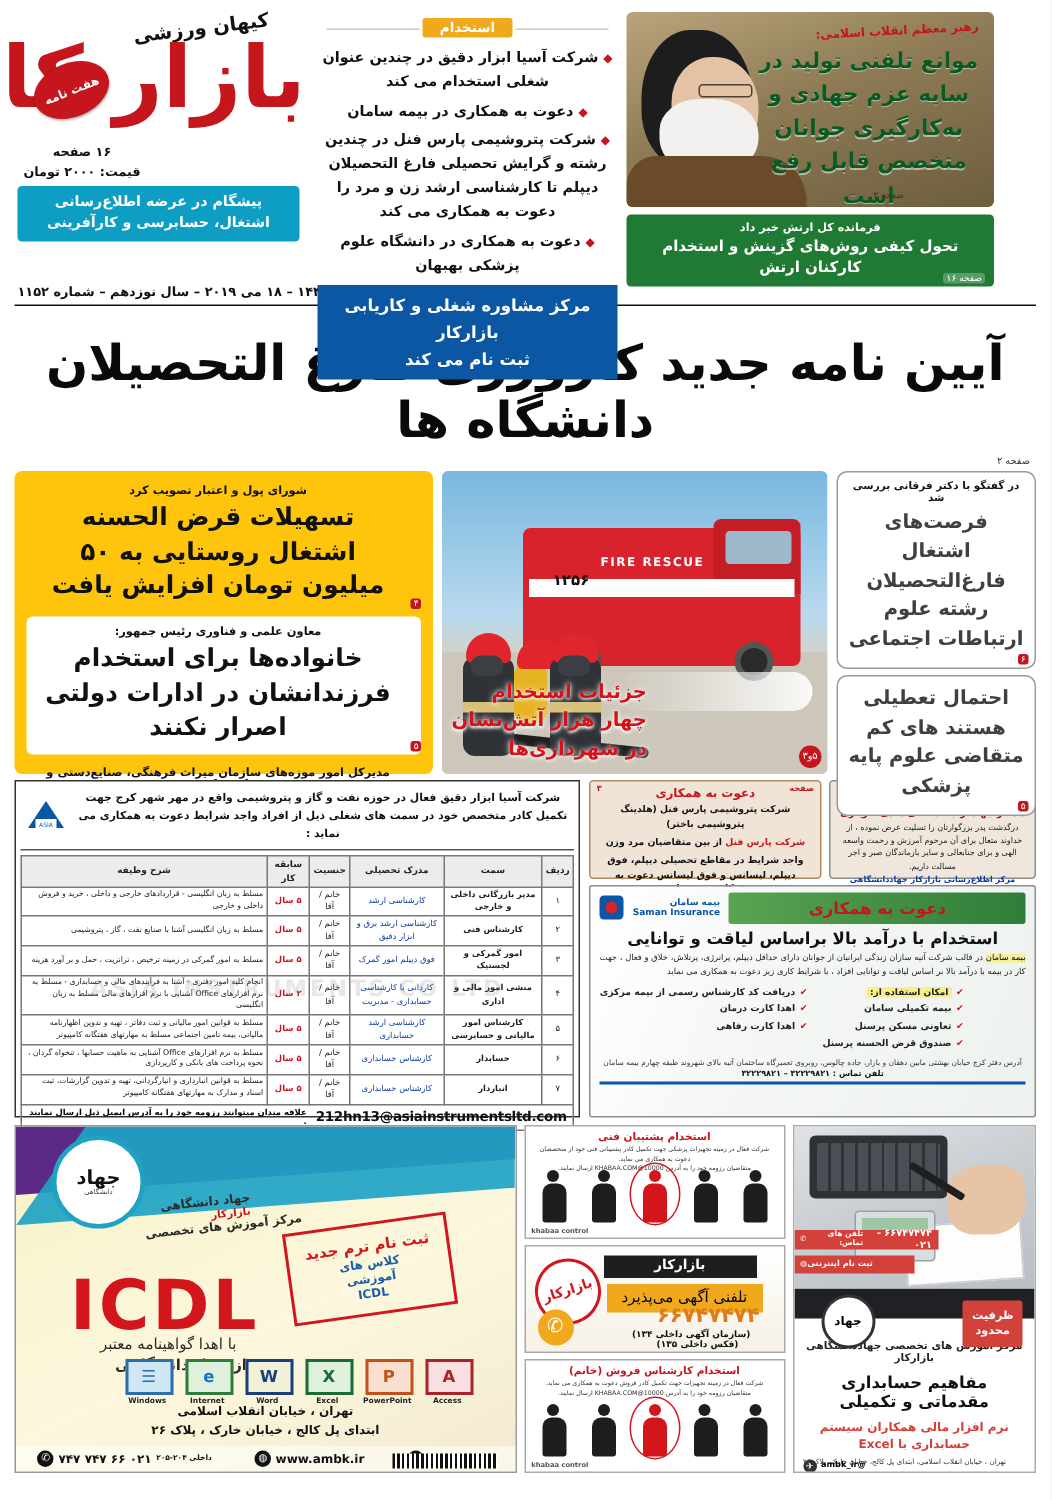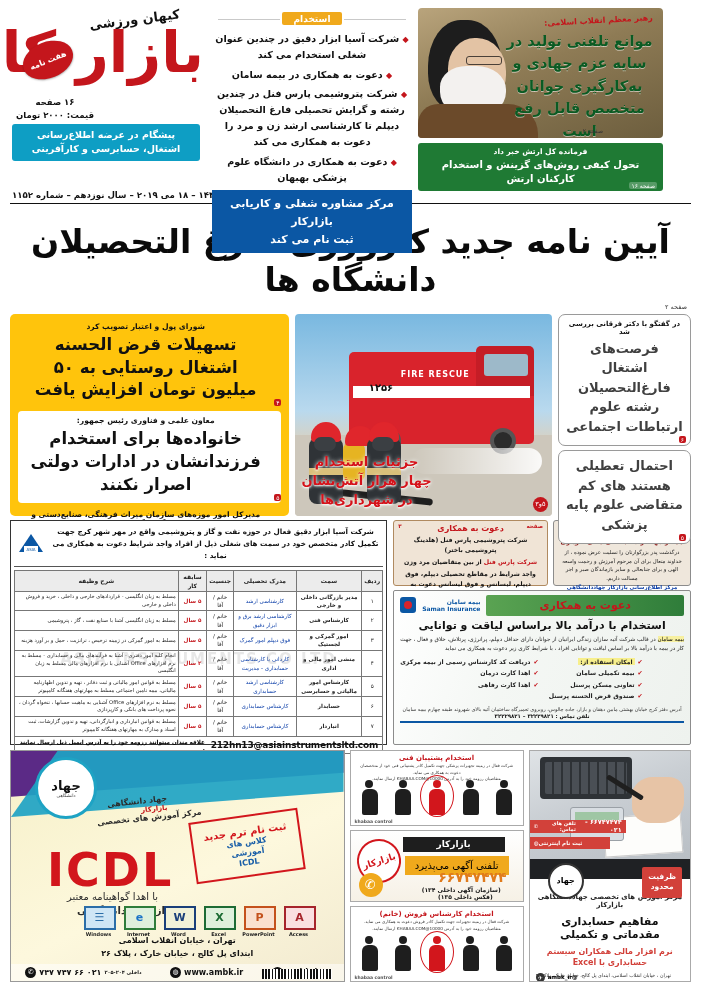--- a/index.html
+++ b/index.html
@@ -184,21 +184,21 @@
   .ff .helm { position: absolute; top: -16px; left: 2px; width: 30px; height: 20px; background: #e0262c; border-radius: 15px 15px 4px 4px; }
   .ff .mask { position: absolute; top: -1px; left: 5px; width: 22px; height: 14px; background: #3b3f43; border-radius: 8px; }
   .ff1 { left: 14px; }
   .ff2 { left: 72px; }
   .ff3 { left: 48px; bottom: 34px; }
   .ff3 .body { width: 22px; height: 40px; background: #e6b422; }
   .hose { position: absolute; left: 28px; bottom: 16px; width: 110px; height: 7px; background: #1e1e1e; border-radius: 4px; transform: rotate(6deg); }
   .spray { position: absolute; right: 10px; bottom: 42px; width: 130px; height: 26px; background: linear-gradient(270deg, rgba(255,255,255,.9), rgba(255,255,255,0)); border-radius: 13px; }
   .photo-caption {
     position: absolute; bottom: 6px; left: 6px;
-    text-align: center; color: #d5121a; font-size: 13px;
+    text-align: right; color: #d5121a; font-size: 13px;
     font-weight: bold; line-height: 1.45;
     text-shadow: 0 1px 2px rgba(255,255,255,.95), 0 0 4px rgba(255,255,255,.95);
   }
   .photo-pg {
     position: absolute; bottom: 4px; right: 4px;
     background: #c4161c; color: #fff; font-size: 6.5px;
     border-radius: 50%; width: 15px; height: 15px;
     display: flex; align-items: center; justify-content: center;
   }
 

